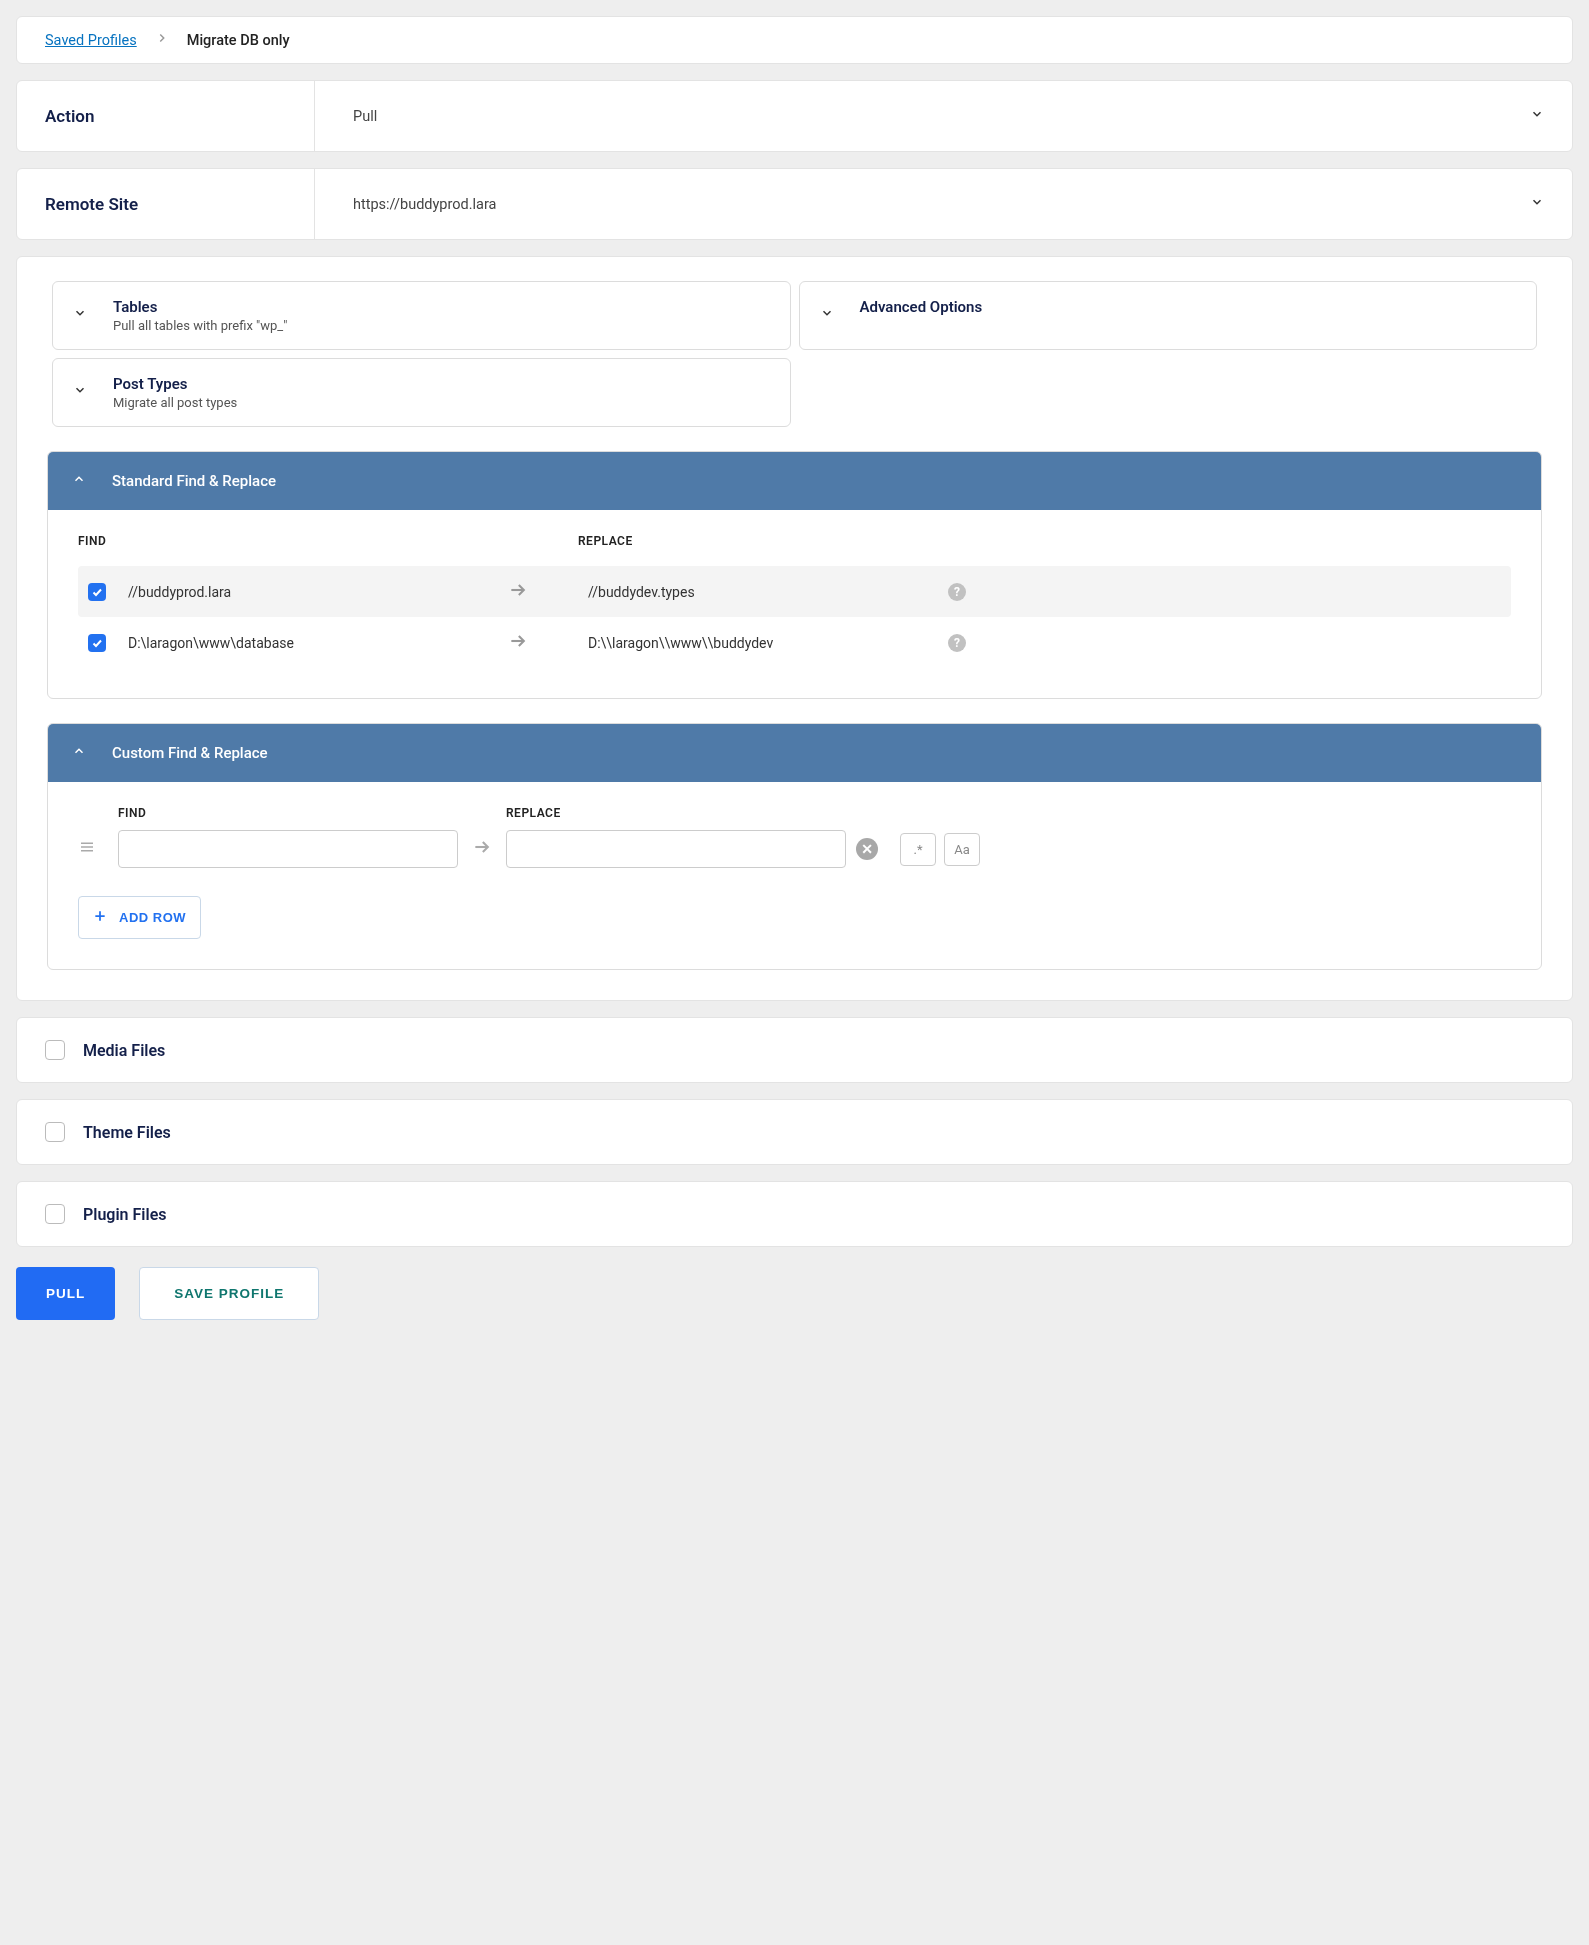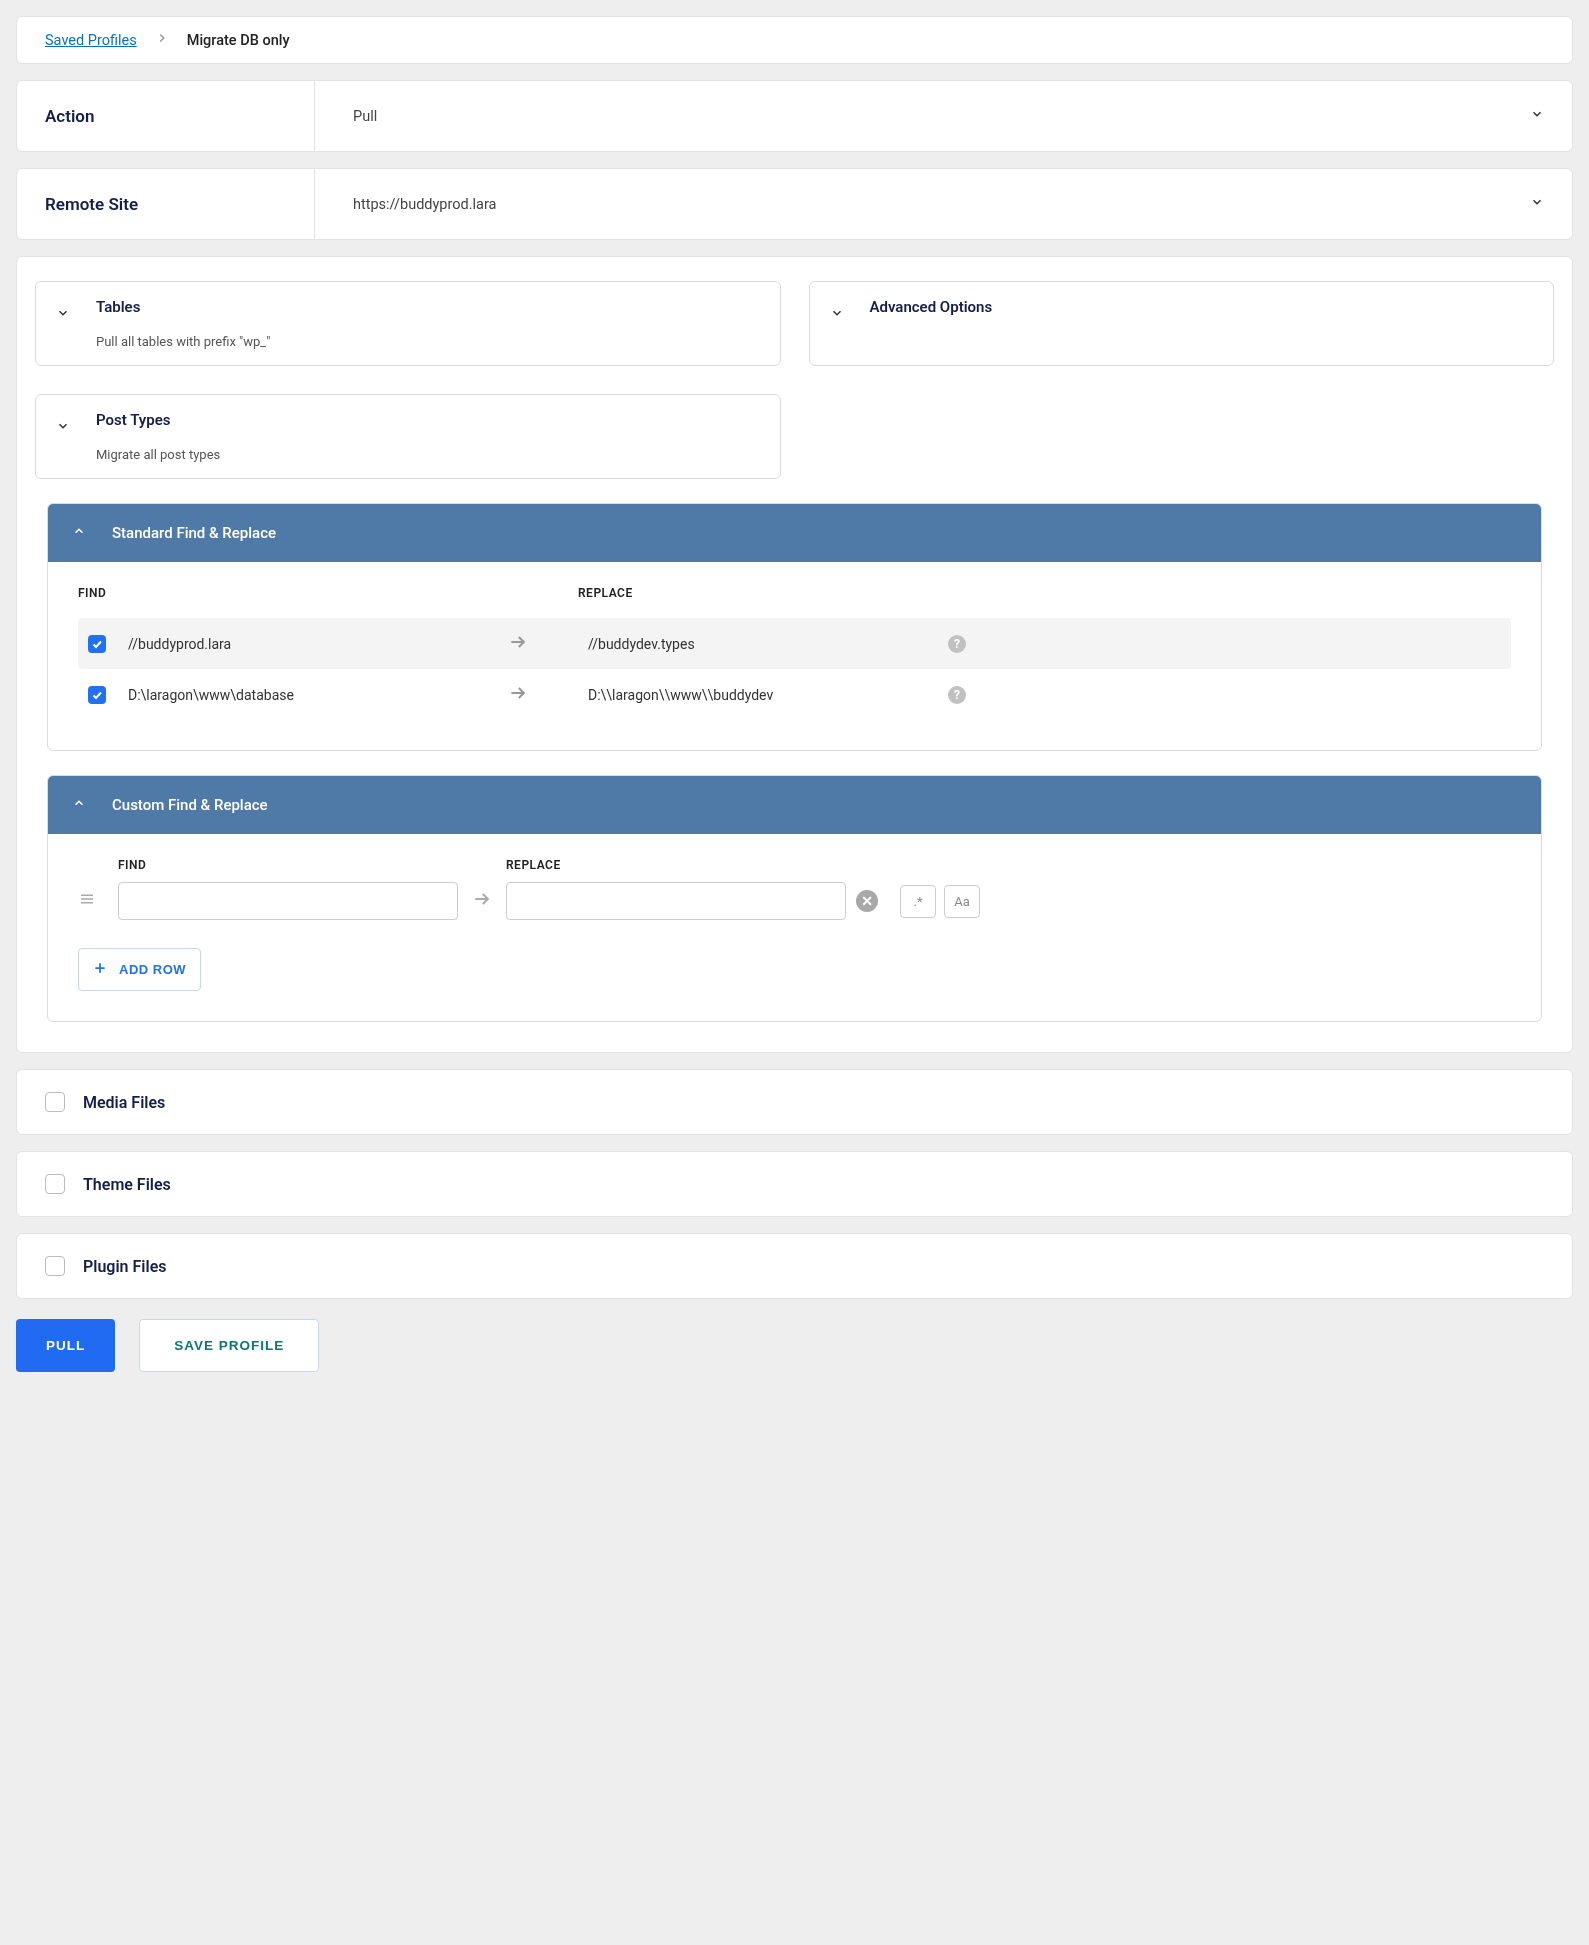--- a/index.html
+++ b/index.html
@@ -78,24 +78,24 @@
     color: #14204a;
   }
   .collapse-all {
     margin-left: auto;
     color: #2271b1;
     cursor: pointer;
     font-size: 14px;
   }
 
   .sub-grid {
-    padding: 24px 18px;
+    padding: 24px 35px;
     display: grid;
     grid-template-columns: 1fr 1fr;
-    gap: 28px;
+    gap: 8px;
   }
 
   .sub-panel {
     border: 1px solid #dcdcdc;
     border-radius: 6px;
     padding: 16px 20px;
     display: flex;
     align-items: flex-start;
     gap: 26px;
     cursor: pointer;
@@ -105,21 +105,21 @@
     padding-top: 8px;
   }
   .sub-panel .panel-title {
     font-weight: 600;
     font-size: 15px;
     color: #14204a;
   }
   .sub-panel .panel-subtitle {
     font-size: 13px;
     color: #555;
-    margin-top: 18px;
+    margin-top: 2px;
   }
 
   
   .find-replace-panel {
     margin: 0 30px 24px 30px;
     border: 1px solid #dcdcdc;
     border-radius: 6px;
     overflow: hidden;
   }
   .fr-header {

